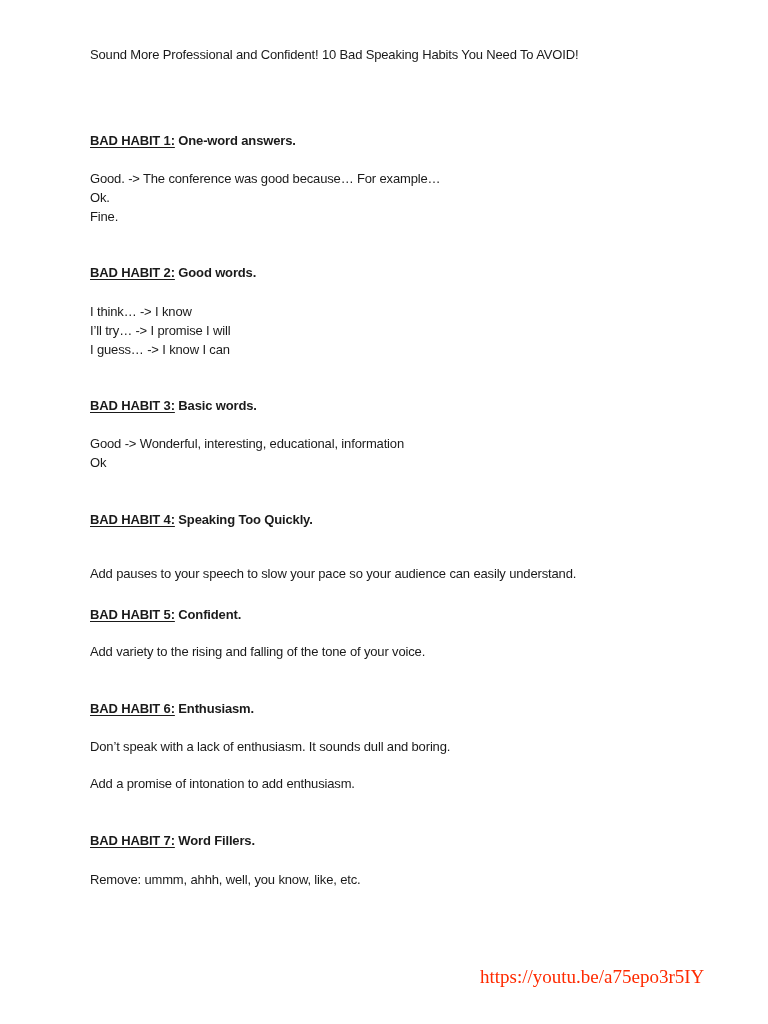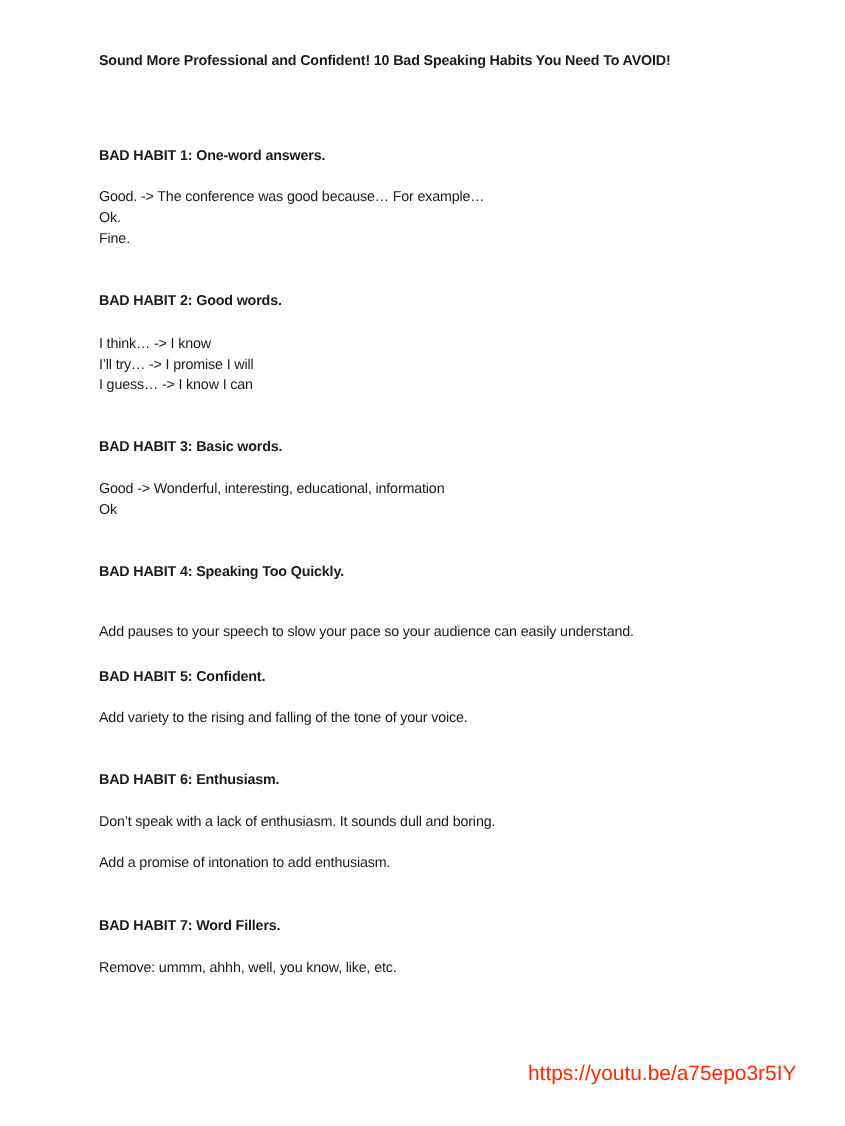--- a/index.html
+++ b/index.html
@@ -1,24 +1,24 @@
 <!DOCTYPE html>
 <html><head>
 <meta charset="utf-8">
 <style>
   html, body { margin: 0; padding: 0; background: #ffffff; }
   body { width: 768px; height: 1024px; position: relative; overflow: hidden;
          font-family: "Liberation Sans", "DejaVu Sans", sans-serif; color: #1a1a1a; }
   .line { position: absolute; left: 90px; font-size: 13px; line-height: 16px; white-space: nowrap;
           letter-spacing: -0.15px; }
-  .title { font-weight: bold; }
+  .title { font-weight: normal; }
   .heading { font-weight: bold; }
-  .heading .label { text-underline-offset: 2px; }
+  .heading .label { text-decoration: underline; text-underline-offset: 2px; }
   .url { position: absolute; left: 480px; top: 966px; font-size: 19px; line-height: 22px;
-         color: #ff2a00; font-family: Liberation Sans, sans-serif; text-decoration: none; }
+         color: #ff2a00; font-family: Liberation Serif, serif; text-decoration: none; }
 </style>
 </head>
 <body>
 
 <div>
   <div class="line title" style="top:47px">Sound More Professional and Confident! 10 Bad Speaking Habits You Need To AVOID!</div>
 
   <div class="line heading" style="top:133px">
     <span class="label">BAD HABIT 1:</span>
     <span>One-word answers.</span>

